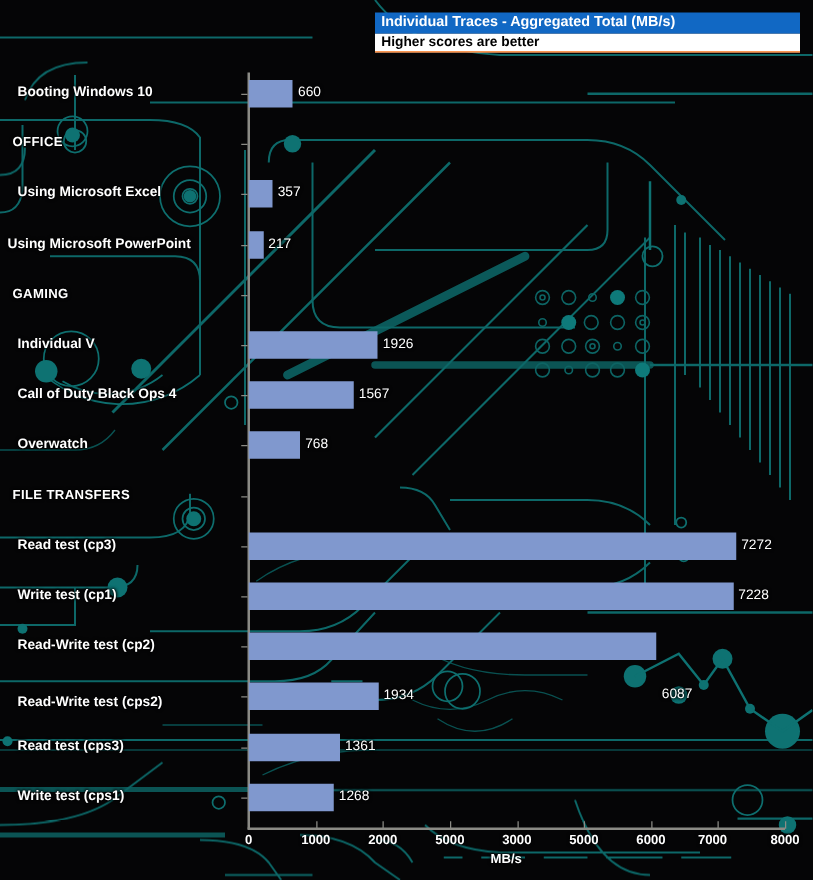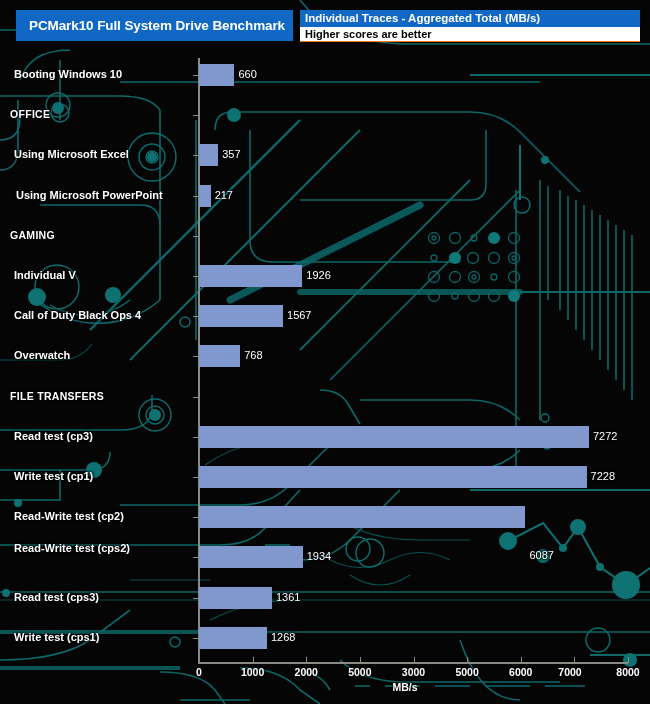--- a/index.html
+++ b/index.html
@@ -294,44 +294,41 @@
         <circle cx="514" cy="258" r="2"></circle>
         <circle cx="474" cy="277" r="2"></circle>
     </g>
     <g fill="#0e7a7a" stroke="none">
       <circle cx="494" cy="238" r="6"></circle>
       <circle cx="455" cy="258" r="6"></circle>
       <circle cx="514" cy="296" r="6"></circle>
     </g>
   </svg>
 
-  <div id="header-bar">
-    <span id="header-title">PCMark10 Full System Drive Benchmark</span>
-  </div>
 
   <div id="legend-box">
     <div id="legend-title">Individual Traces - Aggregated Total (MB/s)</div>
     <div id="legend-sub">Higher scores are better</div>
   </div>
 
   <div id="plot">
     <div id="y-axis"></div>
     <div id="x-axis"></div>
     <div id="x-axis-title">MB/s</div>
   <div class="cat-label" style="top: 68px; left: 14px;">Booting Windows 10</div>
       <div class="ytick" style="top: 75px;"></div>
       <div class="bar" style="left: 199px; top: 64px; width: 35.3925px; background: rgb(128, 152, 206);"></div>
       <div class="bar-value" style="left: 238.392px; top: 68px;">660</div>
       <div class="cat-label group" style="top: 108.2px; left: 10px;">OFFICE</div>
       <div class="ytick" style="top: 115.2px;"></div>
       <div class="cat-label" style="top: 148.4px; left: 14px;">Using Microsoft Excel</div>
       <div class="ytick" style="top: 155.4px;"></div>
       <div class="bar" style="left: 199px; top: 144.4px; width: 19.1441px; background: rgb(128, 152, 206);"></div>
       <div class="bar-value" style="left: 222.144px; top: 148.4px;">357</div>
-      <div class="cat-label" style="top: 188.6px; left: 16px;">Using Microsoft PowerPoint</div>
+      <div class="cat-label" style="top: 188.6px; left: 6px;">Using Microsoft PowerPoint</div>
       <div class="ytick" style="top: 195.6px;"></div>
       <div class="bar" style="left: 199px; top: 184.6px; width: 11.6366px; background: rgb(128, 152, 206);"></div>
       <div class="bar-value" style="left: 214.637px; top: 188.6px;">217</div>
       <div class="cat-label group" style="top: 228.8px; left: 10px;">GAMING</div>
       <div class="ytick" style="top: 235.8px;"></div>
       <div class="cat-label" style="top: 269px; left: 14px;">Individual V</div>
       <div class="ytick" style="top: 276px;"></div>
       <div class="bar" style="left: 199px; top: 265px; width: 103.282px; background: rgb(128, 152, 206);"></div>
       <div class="bar-value" style="left: 306.282px; top: 269px;">1926</div>
       <div class="cat-label" style="top: 309.2px; left: 14px;">Call of Duty Black Ops 4</div>
@@ -349,21 +346,21 @@
       <div class="bar" style="left: 199px; top: 425.8px; width: 389.961px; background: rgb(128, 152, 206);"></div>
       <div class="bar-value" style="left: 592.961px; top: 429.8px;">7272</div>
       <div class="cat-label" style="top: 470px; left: 14px;">Write test (cp1)</div>
       <div class="ytick" style="top: 477px;"></div>
       <div class="bar" style="left: 199px; top: 466px; width: 387.601px; background: rgb(128, 152, 206);"></div>
       <div class="bar-value" style="left: 590.601px; top: 470px;">7228</div>
       <div class="cat-label" style="top: 510.2px; left: 14px;">Read-Write test (cp2)</div>
       <div class="ytick" style="top: 517.2px;"></div>
       <div class="bar" style="left: 199px; top: 506.2px; width: 326.415px; background: rgb(128, 152, 206);"></div>
       <div class="bar-value" style="left: 529.415px; top: 510.2px; margin-top: 39px;">6087</div>
-      <div class="cat-label" style="top: 542px; left: 14px;">Read-Write test (cps2)</div>
+      <div class="cat-label" style="top: 556px; left: 14px;">Read-Write test (cps2)</div>
       <div class="ytick" style="top: 557.4px;"></div>
       <div class="bar" style="left: 199px; top: 546.4px; width: 103.711px; background: rgb(128, 152, 206);"></div>
       <div class="bar-value" style="left: 306.711px; top: 550.4px;">1934</div>
       <div class="cat-label" style="top: 590.6px; left: 14px;">Read test (cps3)</div>
       <div class="ytick" style="top: 597.6px;"></div>
       <div class="bar" style="left: 199px; top: 586.6px; width: 72.9836px; background: rgb(128, 152, 206);"></div>
       <div class="bar-value" style="left: 275.984px; top: 590.6px;">1361</div>
       <div class="cat-label" style="top: 630.8px; left: 14px;">Write test (cps1)</div>
       <div class="ytick" style="top: 637.8px;"></div>
       <div class="bar" style="left: 199px; top: 626.8px; width: 67.9965px; background: rgb(128, 152, 206);"></div>

